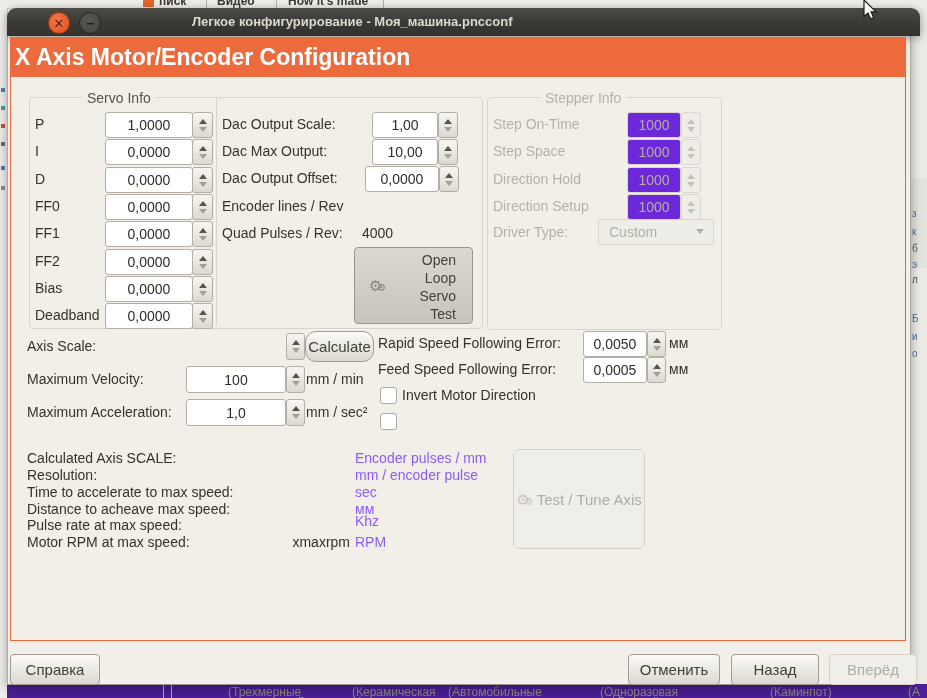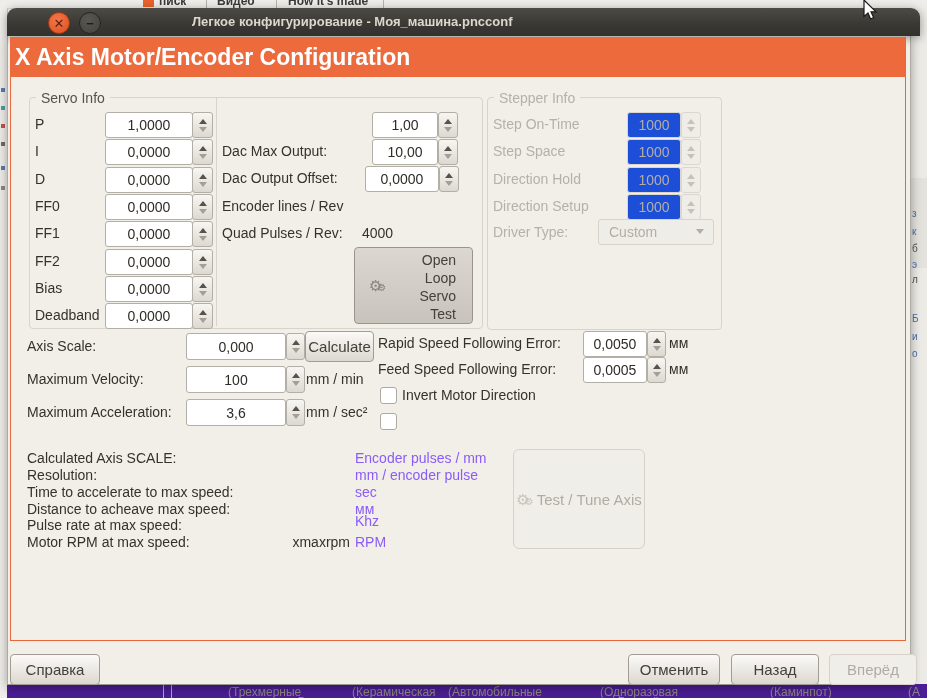--- a/index.html
+++ b/index.html
@@ -24,33 +24,33 @@
          border-left:1px solid #aeaba3;border-right:1px solid #aeaba3;border-bottom:1px solid #999690;
          box-shadow:0 3px 10px rgba(0,0,0,.35);}
   .panel{position:absolute;left:10px;top:37px;width:894px;height:602px;border:1px solid #e7673a;background:#f2efe9;}
   .hdrband{position:absolute;left:10px;top:37px;width:895px;height:40px;background:#ec6a3c;}
   .hdrtitle{position:absolute;left:15px;top:44px;font-size:23px;font-weight:bold;color:#ffffff;white-space:nowrap;}
   
   .lbl{position:absolute;height:24px;display:flex;align-items:center;font-size:14px;color:#35322c;white-space:nowrap;}
   .lbl.dis{color:#b5b1a8;}
   .entry{position:absolute;background:#fff;border:1px solid #b3afa6;border-radius:3px;font-size:14px;color:#2f2c27;
          display:flex;align-items:center;justify-content:center;}
-  .entry.dis{background:#1d4ed8;border-color:#dbd7d0;color:#b2aea5;text-align:right;}
+  .entry.dis{background:#6d28d9;border-color:#dbd7d0;color:#b2aea5;text-align:right;}
   .spin{position:absolute;border:1px solid #b3afa6;border-radius:3px;background:linear-gradient(#f8f6f2,#ddd9d1);
         display:flex;flex-direction:column;align-items:center;justify-content:center;gap:3px;}
   .spin.dis{border-color:#dbd7d0;background:#efede7;}
   .tri-up{width:0;height:0;border-left:4px solid transparent;border-right:4px solid transparent;border-bottom:5px solid #57534c;}
   .tri-dn{width:0;height:0;border-left:4px solid transparent;border-right:4px solid transparent;border-top:5px solid #a39f97;}
   .spin.dis .tri-up{border-bottom-color:#c6c2ba;}
   .spin.dis .tri-dn{border-top-color:#c6c2ba;}
   .btn{position:absolute;border:1px solid #a29d93;border-radius:4px;background:linear-gradient(#fbfaf7,#dcd8d0);
        font-size:15px;color:#43403a;display:flex;align-items:center;justify-content:center;}
   .btn.dis{background:#f0eee9;border-color:#d6d2cb;color:#b0aca4;}
   .frame{position:absolute;border:1px solid #d8d4cc;border-radius:4px;}
-  .frame-label{position:absolute;background:#f2efe9;padding:0 5px;font-size:14px;color:#56524b;white-space:nowrap;}
+  .frame-label{position:absolute;background:#f2efe9;padding:0 5px;font-size:14px;color:#56524b;white-space:nowrap;margin-left:46px;}
   .cb{position:absolute;width:15px;height:15px;background:#fff;border:1px solid #aeaaa1;border-radius:3px;}
   .combo{position:absolute;border:1px solid #d8d4cc;border-radius:3px;background:#efede7;display:flex;align-items:center;
          font-size:14px;color:#b2aea5;padding-left:10px;}
   .combo .arrow{position:absolute;right:9px;top:9px;width:0;height:0;border-left:4px solid transparent;border-right:4px solid transparent;border-top:5px solid #b2aea5;}
   .gears{display:inline-block;white-space:nowrap;line-height:1;}
   .gears .g1{font-size:15px;}
   .gears .g2{font-size:10px;margin-left:-5px;}
   .openloop-text{text-align:right;font-size:14px;line-height:18px;color:#45413a;}
   .calcrow-label{position:absolute;left:27px;font-size:14px;color:#35322c;white-space:nowrap;height:17px;display:flex;align-items:center;}
   .calcrow-value{position:absolute;width:70px;left:280px;font-size:14px;color:#35322c;text-align:right;height:17px;display:flex;align-items:center;justify-content:flex-end;}
@@ -172,20 +172,21 @@
       <i class="tri-dn"></i>
     </div>
 
   <div class="lbl" style="left:35px;top:303px;">Deadband</div>
   <div class="entry" style="left:105px;top:303px;width:86px;height:24px;">0,0000</div>
   <div class="spin" style="left:192px;top:303px;width:19px;height:24px;">
       <i class="tri-up"></i>
       <i class="tri-dn"></i>
     </div>
 
+  <div class="lbl" style="left:222px;top:112px;">Dac Output Scale:</div>
   <div class="entry" style="left:372px;top:112px;width:64px;height:24px;">1,00</div>
   <div class="spin" style="left:438px;top:112px;width:18px;height:24px;">
       <i class="tri-up"></i>
       <i class="tri-dn"></i>
     </div>
 
   <div class="lbl" style="left:222px;top:139px;">Dac Max Output:</div>
   <div class="entry" style="left:372px;top:139px;width:64px;height:24px;">10,00</div>
   <div class="spin" style="left:438px;top:139px;width:18px;height:24px;">
       <i class="tri-up"></i>
@@ -244,37 +245,36 @@
       <i class="tri-dn"></i>
     </div>
 
   <div class="lbl dis" style="left:493px;top:220px;">Driver Type:</div>
   <div class="combo" style="left:598px;top:219px;width:104px;height:24px;">
     <span>Custom</span>
     <i class="arrow"></i>
   </div>
 
   <div class="lbl" style="left:27px;top:334px;">Axis Scale:</div>
-  <div class="entry" style="left:186px;top:333px;width:98px;height:25px;">0,000</div>
   <div class="spin" style="left:286px;top:333px;width:17px;height:25px;">
       <i class="tri-up"></i>
       <i class="tri-dn"></i>
     </div>
-  <div class="btn" style="left:305px;top:331px;width:67px;height:29px;">Calculate</div>
+  <div class="btn" style="left:305px;top:331px;width:67px;height:29px;border-radius:11px;">Calculate</div>
 
   <div class="lbl" style="left:27px;top:367px;">Maximum Velocity:</div>
   <div class="entry" style="left:186px;top:366px;width:98px;height:25px;">100</div>
   <div class="spin" style="left:286px;top:366px;width:17px;height:25px;">
       <i class="tri-up"></i>
       <i class="tri-dn"></i>
     </div>
   <div class="lbl" style="left:306px;top:367px;">mm / min</div>
 
   <div class="lbl" style="left:27px;top:400px;">Maximum Acceleration:</div>
-  <div class="entry" style="left:186px;top:399px;width:98px;height:25px;">3,6</div>
+  <div class="entry" style="left:186px;top:399px;width:98px;height:25px;">1,0</div>
   <div class="spin" style="left:286px;top:399px;width:17px;height:25px;">
       <i class="tri-up"></i>
       <i class="tri-dn"></i>
     </div>
   <div class="lbl" style="left:306px;top:400px;">mm / sec²</div>
 
   <div class="lbl" style="left:378px;top:331px;">Rapid Speed Following Error:</div>
   <div class="entry" style="left:583px;top:331px;width:62px;height:24px;">0,0050</div>
   <div class="spin" style="left:647px;top:331px;width:17px;height:24px;">
       <i class="tri-up"></i>

